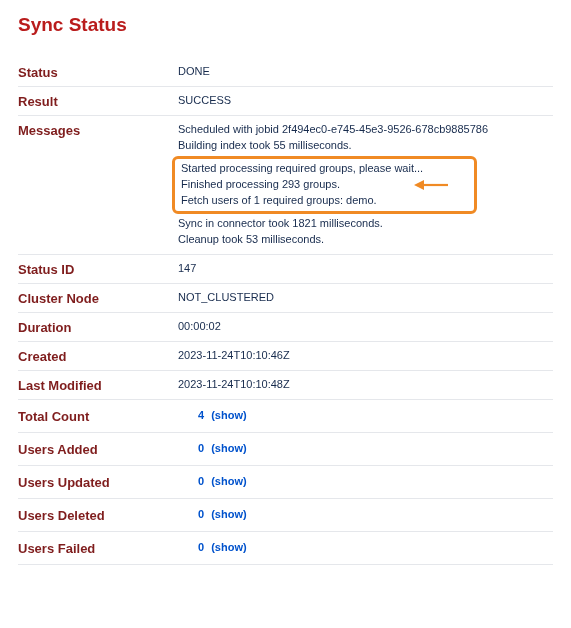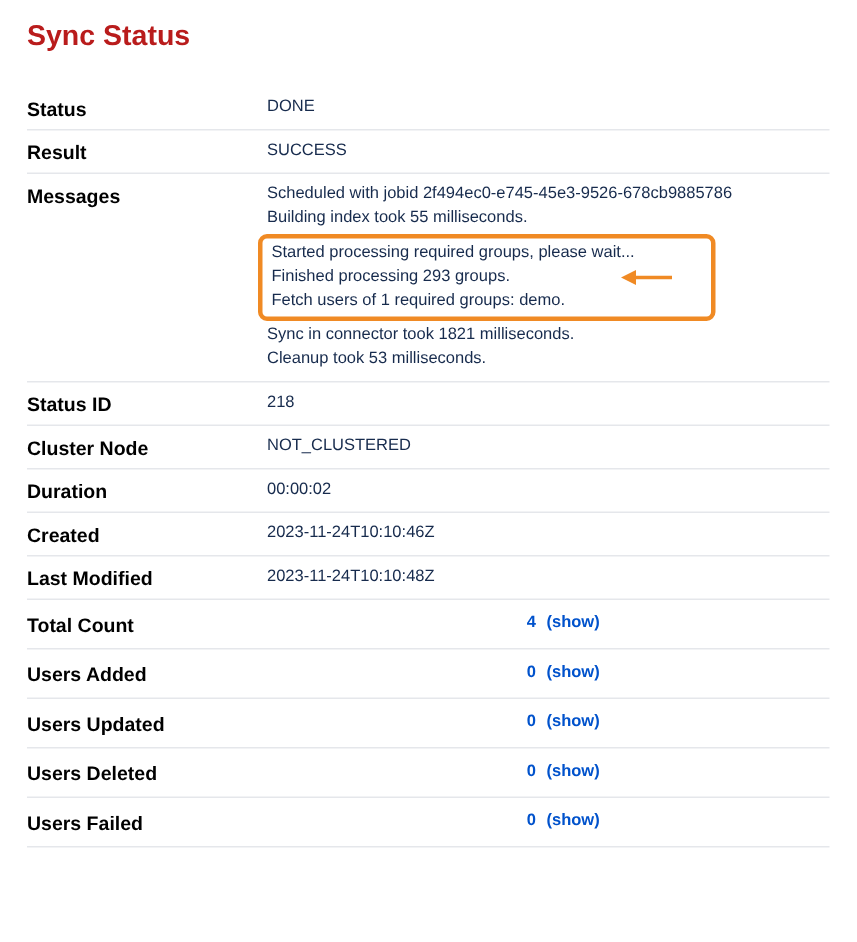--- a/index.html
+++ b/index.html
@@ -23,21 +23,21 @@
     border-bottom: 1px solid #e5e7eb;
     padding: 6px 0 6px 0;
     align-items: flex-start;
     min-height: 28px;
   }
   .row.tall { padding: 8px 0; }
   .label {
     flex: 0 0 160px;
     font-weight: 700;
     font-size: 13px;
-    color: #000000;
+    color: #7f1d1d;
     padding-top: 1px;
   }
   .value {
     flex: 1;
     font-size: 11px;
     color: #172b4d;
     line-height: 1.45;
   }
   .value .line { display:block; }
   .highlight-box {
@@ -48,21 +48,21 @@
     position: relative;
     width: 305px;
   }
   .arrow {
     position: absolute;
     right: 26px;
     top: 20px;
     color: #f08a24;
   }
   .arrow svg { display:block; }
-  .count-cell { padding-left: 20px; text-align: center; }
+  .count-cell { padding-left: 20px; }
   .count-num { color: #0052cc; font-weight: 600; margin-right: 4px; }
   .show-link { color: #0052cc; font-weight: 600; }
 </style>
 </head>
 <body>
 
 <h2>Sync Status</h2>
 
 <div class="row">
   <div class="label">Status</div>
@@ -90,21 +90,21 @@
         </svg>
       </span>
     </div>
     <span class="line">Sync in connector took 1821 milliseconds.</span>
     <span class="line">Cleanup took 53 milliseconds.</span>
   </div>
 </div>
 
 <div class="row">
   <div class="label">Status ID</div>
-  <div class="value">218</div>
+  <div class="value">147</div>
 </div>
 
 <div class="row">
   <div class="label">Cluster Node</div>
   <div class="value">NOT_CLUSTERED</div>
 </div>
 
 <div class="row">
   <div class="label">Duration</div>
   <div class="value">00:00:02</div>

